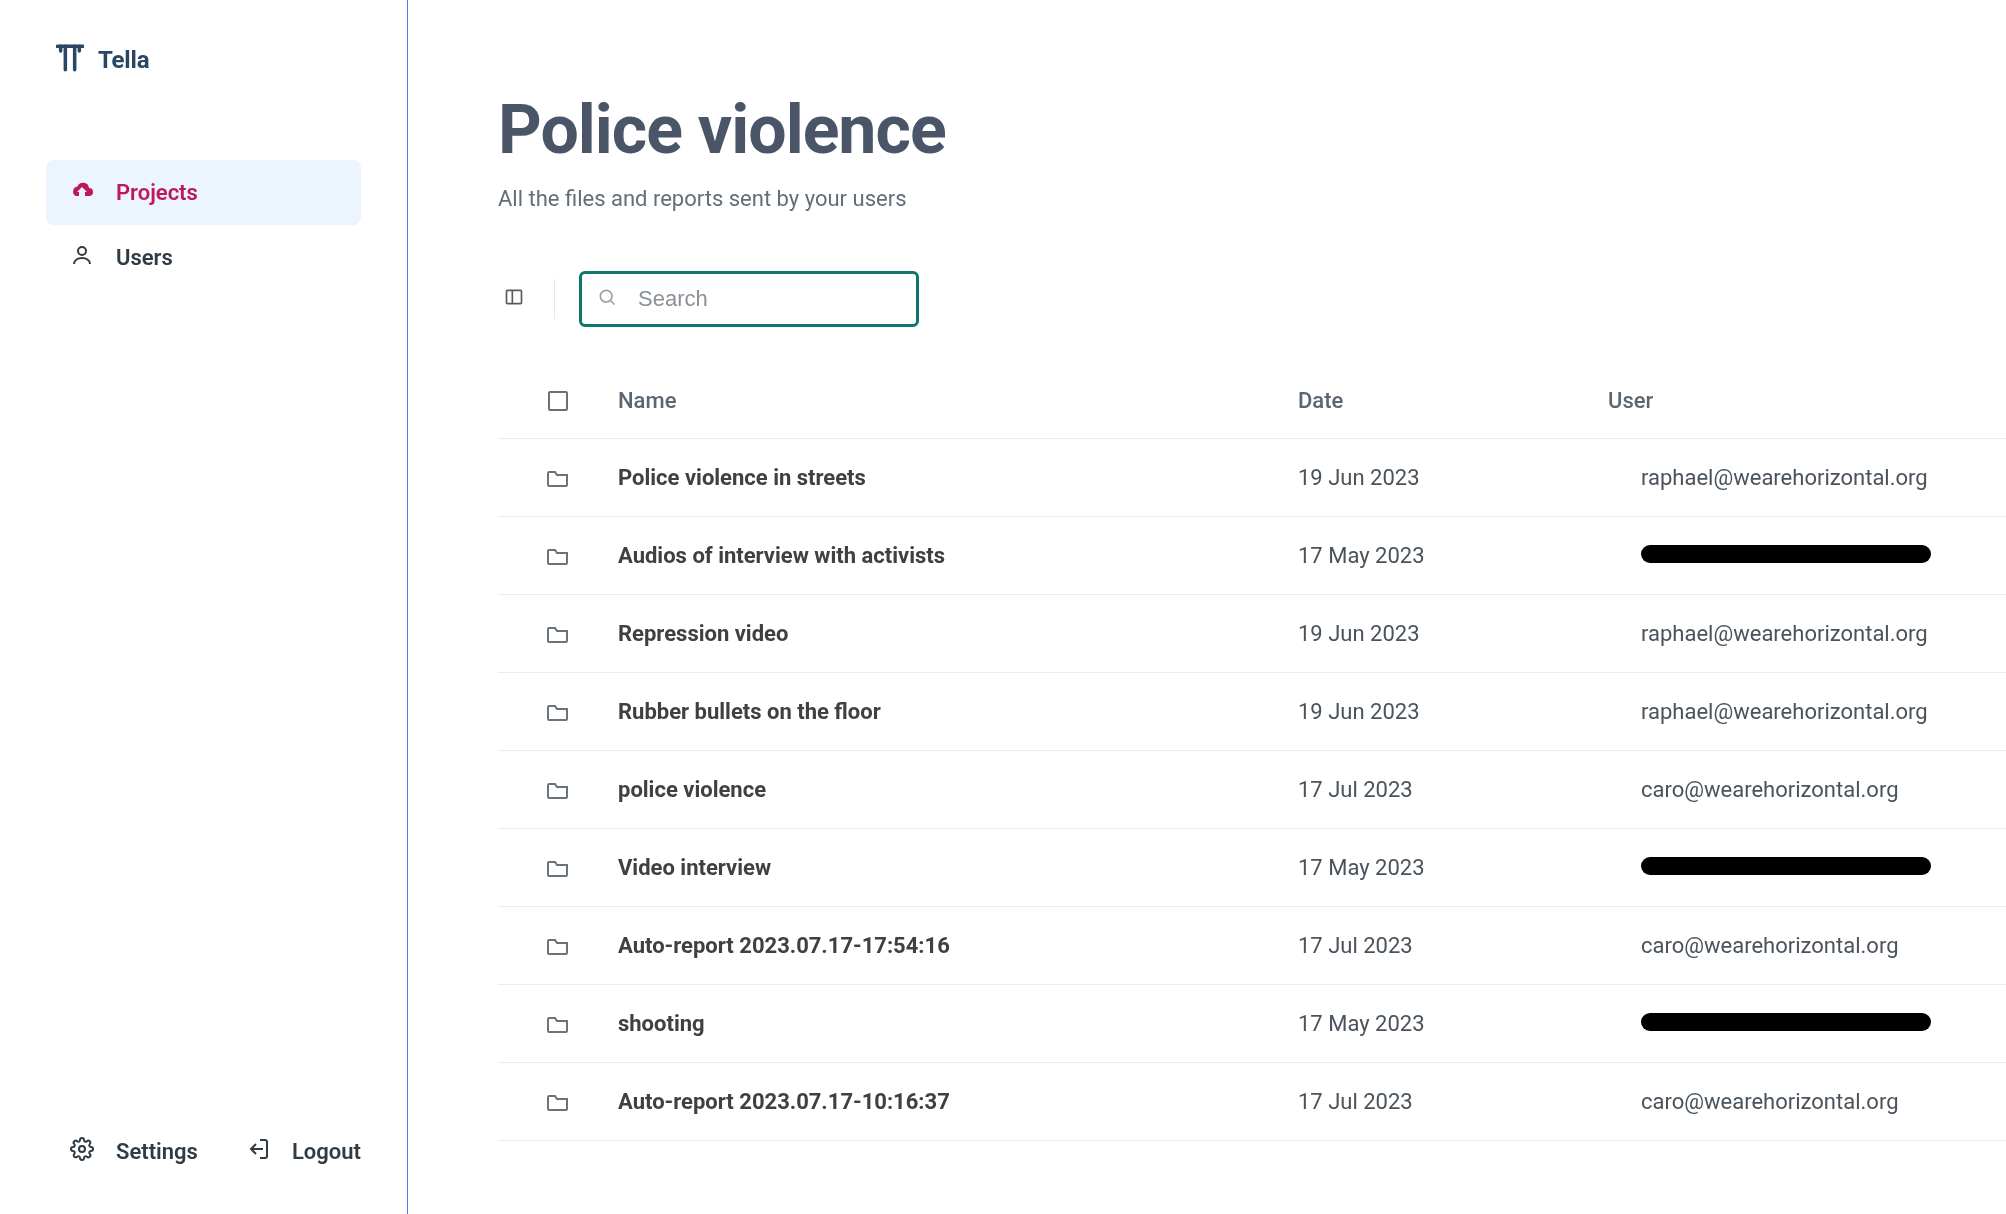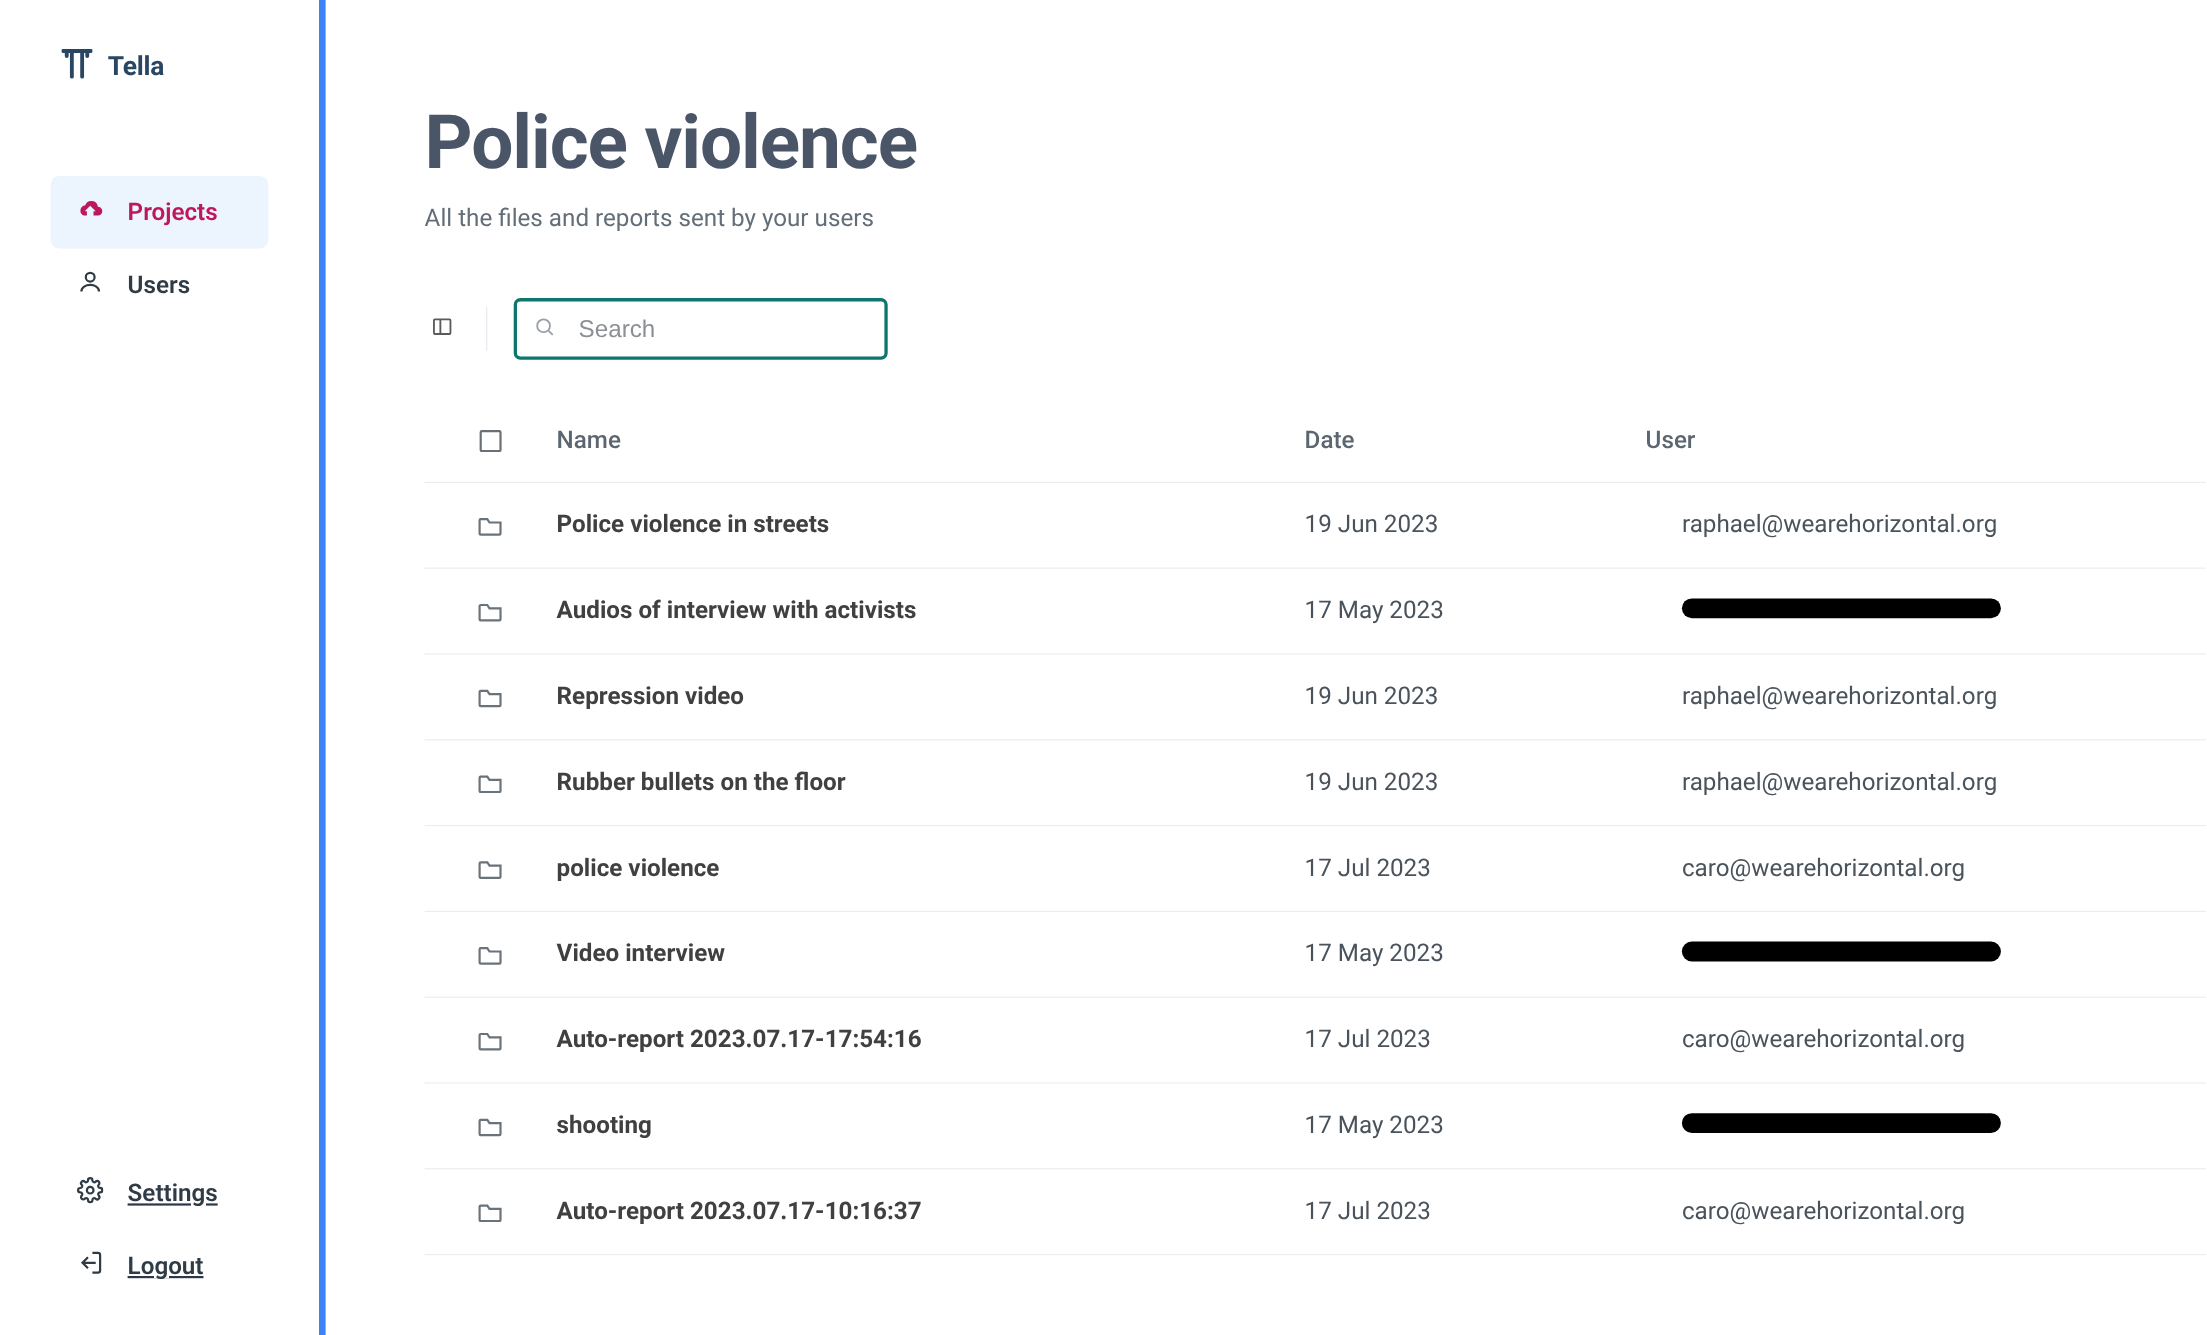--- a/index.html
+++ b/index.html
@@ -7,22 +7,22 @@
       font-family: -apple-system, BlinkMacSystemFont, "Segoe UI", Roboto, Helvetica, Arial, sans-serif;
       background: #fff;
       color: #2d3748;
       display: flex;
       height: 1214px;
       width: 2006px;
       overflow: hidden;
     }
     
     .sidebar {
-      width: 296px;
-      border-right: 6px solid #3b82f6;
+      width: 408px;
+      border-right: 1px solid #3b82f6;
       display: flex;
       flex-direction: column;
       padding: 40px 0 30px 0;
       height: 100%;
     }
     .brand {
       display: flex;
       align-items: center;
       gap: 14px;
       padding: 0 0 80px 56px;
@@ -52,24 +52,23 @@
       cursor: pointer;
     }
     .nav-item.active {
       background: #ecf4fe;
       color: #be185d;
     }
     .nav-item svg { width: 24px; height: 24px; flex-shrink: 0; }
     .nav-spacer { flex: 1; }
     .bottom-nav {
       display: flex;
-      flex-direction: column;
+      flex-direction: row;
       padding: 0 46px;
       gap: 0;
-      text-decoration: underline;
     }
     .bottom-nav .nav-item { font-weight: 600; }
 
     
     .main {
       flex: 1;
       padding: 90px 0 0 90px;
       overflow-y: auto;
     }
     .page-title {

